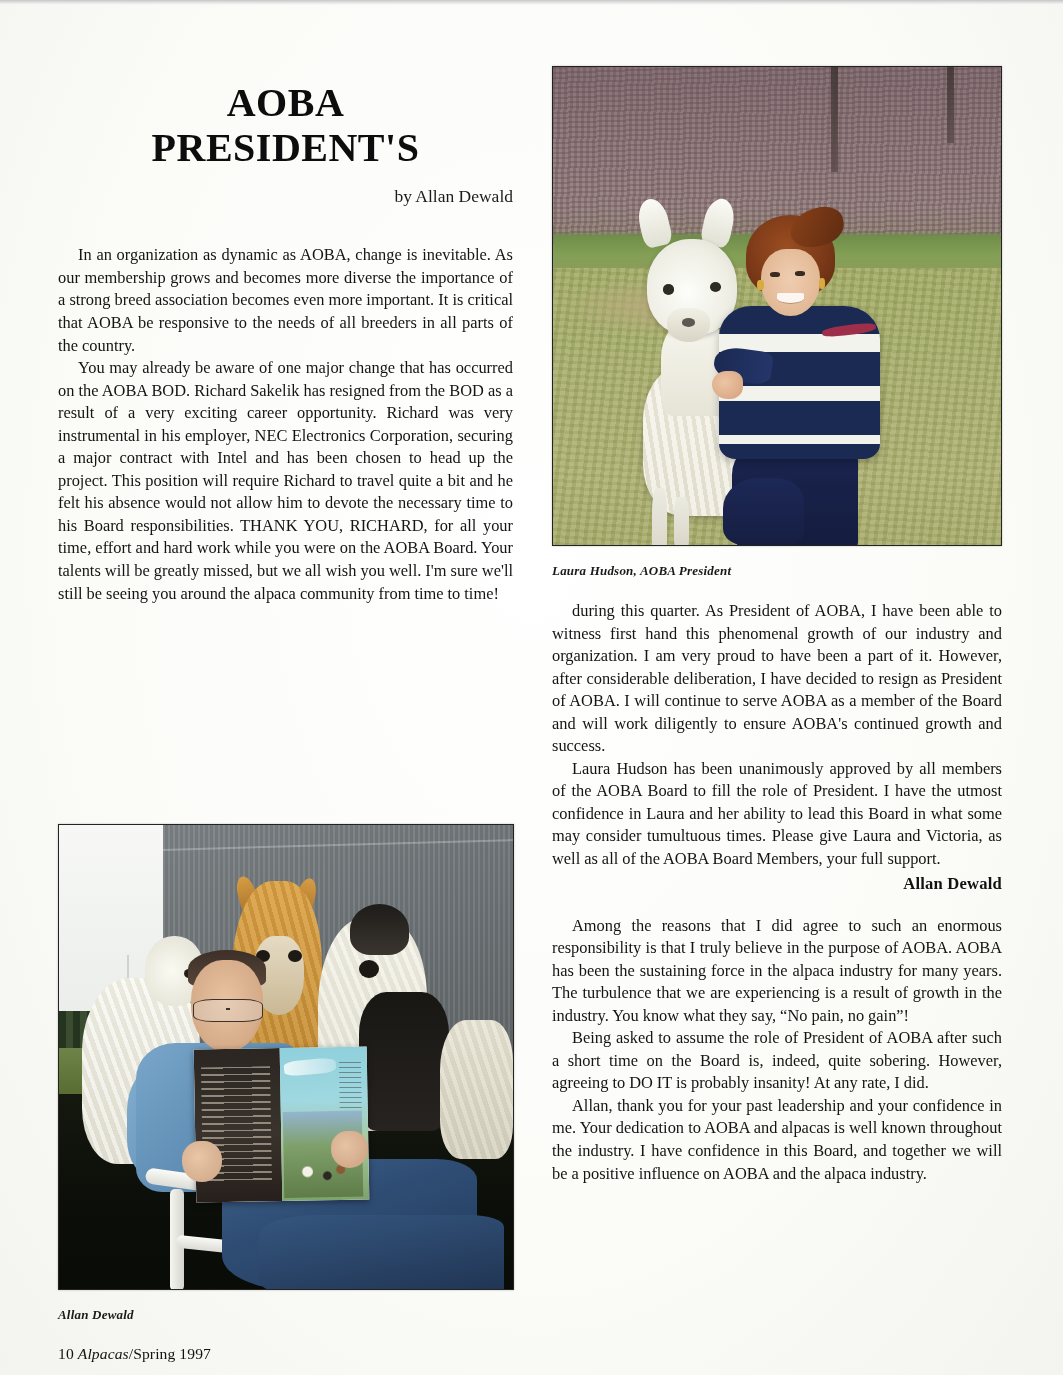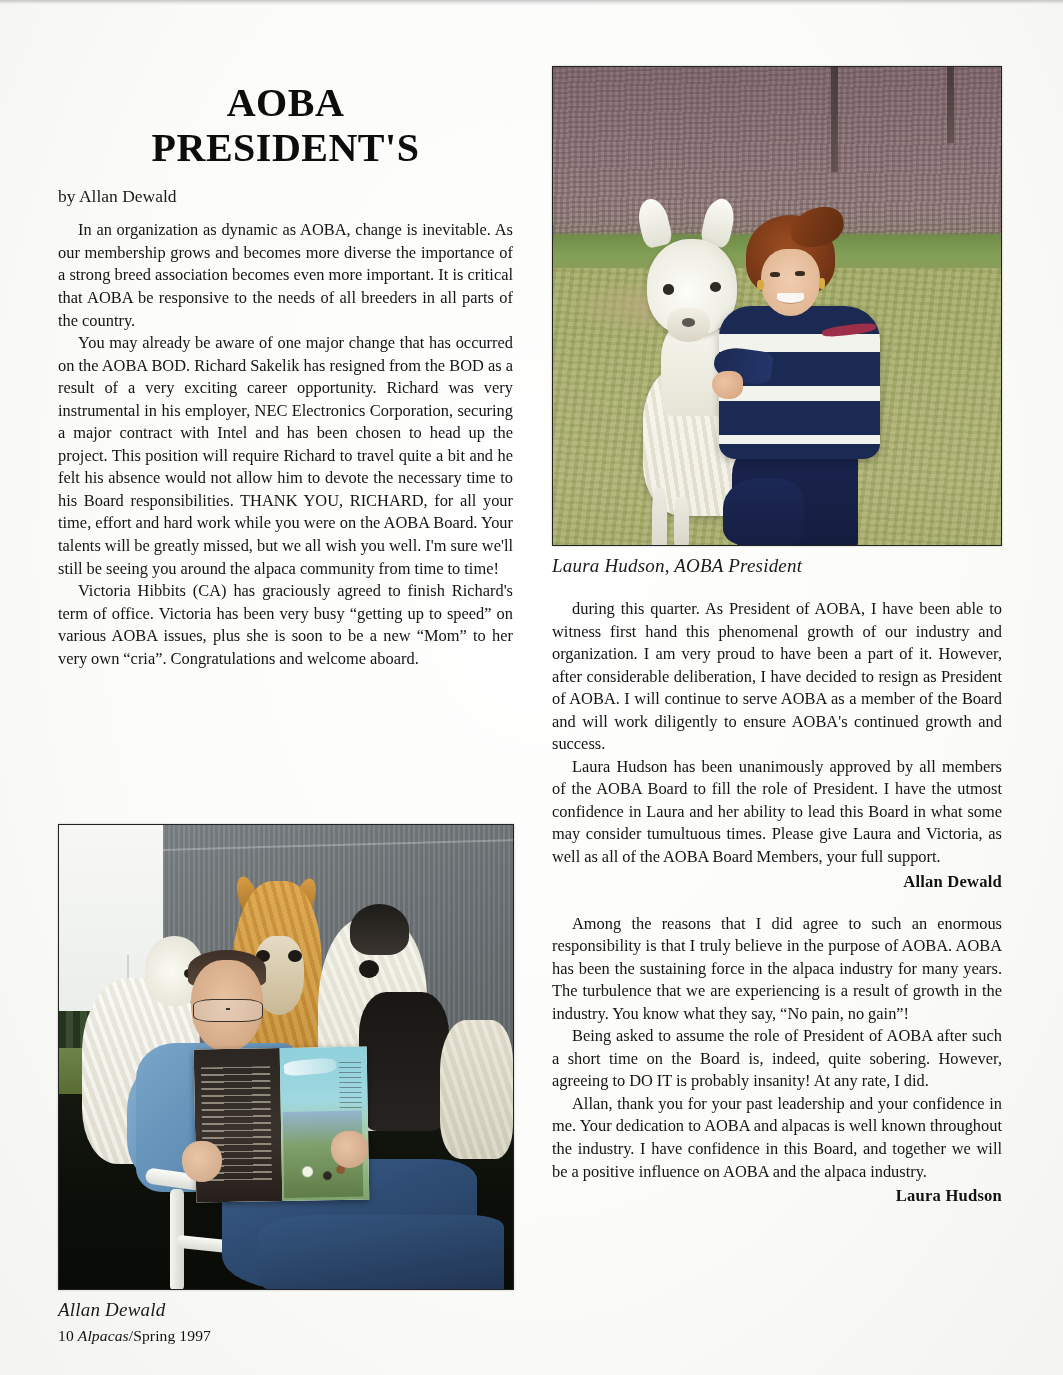--- a/index.html
+++ b/index.html
@@ -32,24 +32,24 @@
   .headline{
     text-align:center;
     font-weight:bold;
     font-size:40px;
     line-height:1.13;
     letter-spacing:.5px;
     margin:14px 0 0 0;
     color:#0d0d0d;
   }
   .byline{
-    text-align:left;
+    text-align:right;
     font-size:17.5px;
     margin-top:16px;
-    margin-bottom:12px;
+    margin-bottom:37px;
     color:#1b1b1b;
   }
 
   
   p.body{
     margin:0;
     text-align:justify;
     text-indent:20px;
     font-size:16.4px;
     line-height:1.375;
@@ -62,28 +62,29 @@
     text-align:right;
     font-weight:bold;
     font-size:16.6px;
     margin-top:3px;
     letter-spacing:.2px;
   }
   .gap{height:21px;}
 
   .caption{
     font-style:italic;
-    font-size:19px;
-    margin:7px 0 0 0;
+    font-size:13px;
+    margin:15px 0 0 0;
     color:#1a1a1a;
     letter-spacing:.2px;
+    font-weight:bold;
   }
   .folio{
     font-size:15.6px;
-    margin-top:6px;
+    margin-top:22px;
     letter-spacing:.1px;
   }
   .folio .mag{font-style:italic;}
 
   
   .photo{
     position:absolute;
     border:1.5px solid #232323;
     overflow:hidden;
     box-shadow:0 0 2px rgba(0,0,0,.25);
@@ -560,34 +561,32 @@
 
   <div class="col-left">
     <h1 class="headline">
       <span>AOBA</span><br>
       <span>PRESIDENT'S</span><br>
     </h1>
     <div class="byline">by Allan Dewald</div>
 
     <p class="body">In an organization as dynamic as AOBA, change is inevitable.  As our membership grows and becomes more diverse the importance of a strong breed association becomes even more important.  It is critical that AOBA be responsive to the needs of all breeders in all parts of the country.</p>
     <p class="body">You may already be aware of one major change that has occurred on the AOBA BOD.  Richard Sakelik has resigned from the BOD as a result of a very exciting career opportunity.  Richard was very instrumental in his employer, NEC Electronics Corporation, securing a major contract with Intel and has been chosen to head up the project.  This position will require Richard to travel quite a bit and he felt his absence would not allow him to devote the necessary time to his Board responsibilities.  THANK YOU, RICHARD, for all your time, effort and hard work while you were on the AOBA Board.  Your talents will be greatly missed, but we all wish you well.  I'm sure we'll still be seeing you around the alpaca community from time to time!</p>
-    <p class="body">Victoria Hibbits (CA) has graciously agreed to finish Richard's term of office.  Victoria has been very busy “getting up to speed” on various AOBA issues, plus she is soon to be a new “Mom” to her very own “cria”.  Congratulations and welcome aboard.</p>
   </div>
 
   <div style="position:absolute;left:58px;top:1292px;width:455px;">
     <div class="caption">Allan Dewald</div>
     <div class="folio"><span>10 </span><span class="mag">Alpacas</span><span>/Spring 1997</span></div>
   </div>
 
   <div style="position:absolute;left:552px;top:548px;width:450px;">
     <div class="caption">Laura Hudson, AOBA President</div>
     <div class="gap"></div>
     <p class="body">during this quarter.  As President of AOBA, I have been able to witness first hand this phenomenal growth of our industry and organization.  I am very proud to have been a part of it.  However, after considerable deliberation, I have decided to resign as President of AOBA.  I will continue to serve AOBA as a member of the Board and will work diligently to ensure AOBA's continued growth and success.</p>
     <p class="body">Laura Hudson has been unanimously approved by all members of the AOBA Board to fill the role of President.  I have the utmost confidence in Laura and her ability to lead this Board in what some may consider tumultuous times.  Please give Laura and Victoria, as well as all of the AOBA Board Members, your full support.</p>
     <div class="sig">Allan Dewald</div>
     <div class="gap"></div>
     <p class="body">Among the reasons that I did agree to such an enormous responsibility is that I truly believe in the purpose of AOBA.  AOBA has been the sustaining force in the alpaca industry for many years.  The turbulence that we are experiencing is a result of growth in the industry.  You know what they say, “No pain, no gain”!</p>
     <p class="body">Being asked to assume the role of President of AOBA after such a short time on the Board is, indeed, quite sobering.  However, agreeing to DO IT is probably insanity!  At any rate, I did.</p>
     <p class="body">Allan, thank you for your past leadership and your confidence in me.  Your dedication to AOBA and alpacas is well known throughout the industry.  I have confidence in this Board, and together we will be a positive influence on AOBA and the alpaca industry.</p>
-    <div class="sig">Laura Hudson</div>
   </div>
 
 </div>
 
 </body></html>

